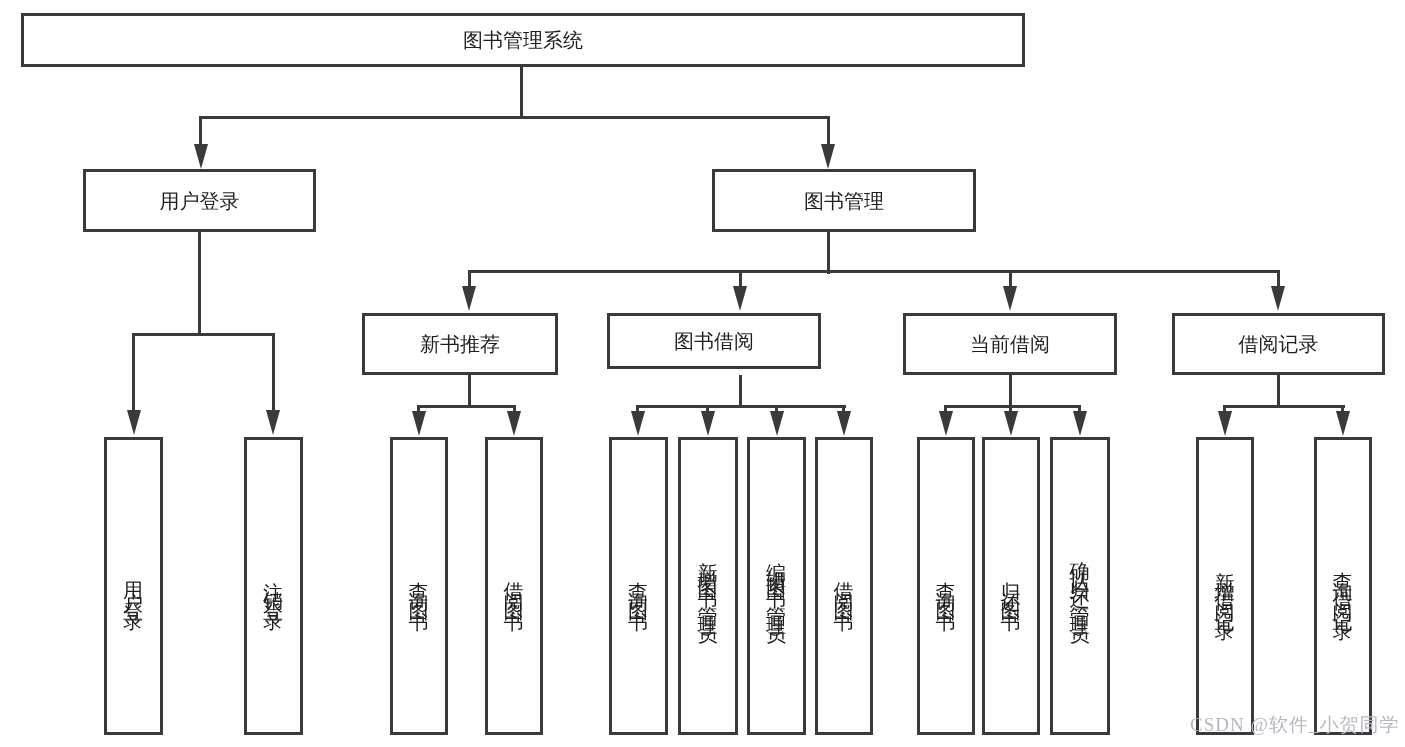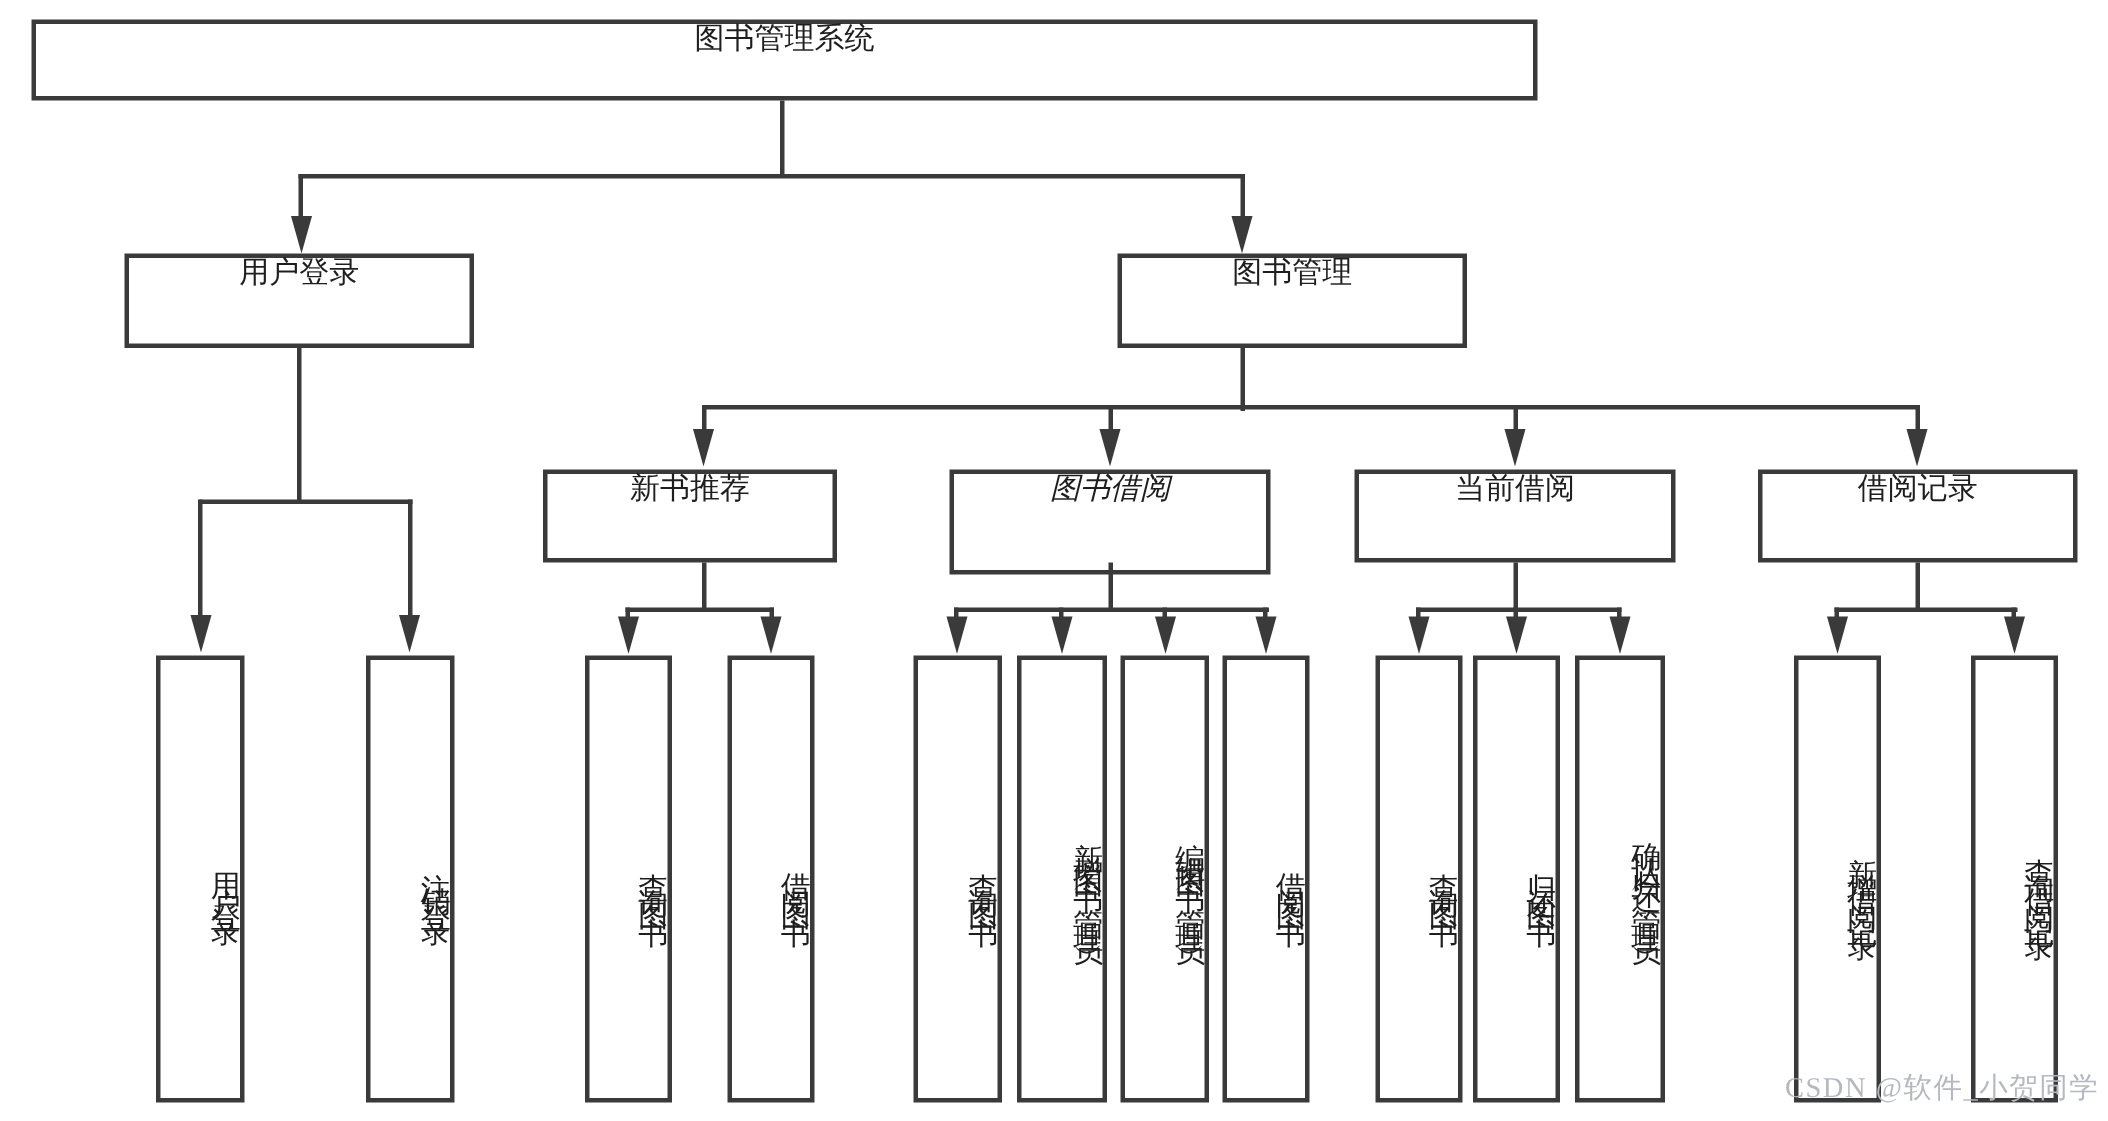--- a/index.html
+++ b/index.html
@@ -9,21 +9,21 @@
     background:#ffffff;
     font-family:"Liberation Sans", sans-serif;
     overflow:hidden;
   }
   .box{
     position:absolute;
     box-sizing:border-box;
     border:3px solid #3a3a3a;
     background:#ffffff;
     display:flex;
-    align-items:flex-start;
+    align-items:center;
     justify-content:center;
     color:#1e1e1e;
     font-size:20px;
     line-height:1;
   }
   .leaf{
     writing-mode:vertical-rl;
     text-orientation:mixed;
     letter-spacing:10px;
     font-size:20px;
@@ -62,21 +62,21 @@
   <div class="vline" style="left:520px;top:67px;height:51px;"></div>
   <div class="hline" style="left:199px;top:116px;width:631px;"></div>
   <div class="vline" style="left:199px;top:116px;height:30px;"></div>
   <div class="arrow" style="left:194px;top:144px;"></div>
   <div class="vline" style="left:827px;top:116px;height:30px;"></div>
   <div class="arrow" style="left:821px;top:144px;"></div>
 
   <div class="box" style="left:83px;top:169px;width:233px;height:63px;">
     <span>用户登录</span>
   </div>
-  <div class="box" style="left:745px;top:169px;width:233px;height:63px;">
+  <div class="box" style="left:712px;top:169px;width:264px;height:63px;">
     <span>图书管理</span>
   </div>
 
   <div class="vline" style="left:198px;top:232px;height:104px;"></div>
   <div class="hline" style="left:133px;top:333px;width:142px;"></div>
   <div class="vline" style="left:132px;top:333px;height:79px;"></div>
   <div class="arrow" style="left:127px;top:410px;"></div>
   <div class="vline" style="left:272px;top:333px;height:79px;"></div>
   <div class="arrow" style="left:266px;top:410px;"></div>
 
@@ -87,21 +87,21 @@
   <div class="vline" style="left:739px;top:270px;height:18px;"></div>
   <div class="arrow" style="left:733px;top:286px;"></div>
   <div class="vline" style="left:1009px;top:270px;height:18px;"></div>
   <div class="arrow" style="left:1003px;top:286px;"></div>
   <div class="vline" style="left:1277px;top:270px;height:18px;"></div>
   <div class="arrow" style="left:1271px;top:286px;"></div>
 
   <div class="box" style="left:362px;top:313px;width:196px;height:62px;">
     <span>新书推荐</span>
   </div>
-  <div class="box" style="left:633px;top:313px;width:214px;height:70px;font-style:italic;">
+  <div class="box" style="left:607px;top:313px;width:214px;height:56px;">
     <span>图书借阅</span>
   </div>
   <div class="box" style="left:903px;top:313px;width:214px;height:62px;">
     <span>当前借阅</span>
   </div>
   <div class="box" style="left:1172px;top:313px;width:213px;height:62px;">
     <span>借阅记录</span>
   </div>
 
   <div class="vline" style="left:468px;top:375px;height:33px;"></div>

